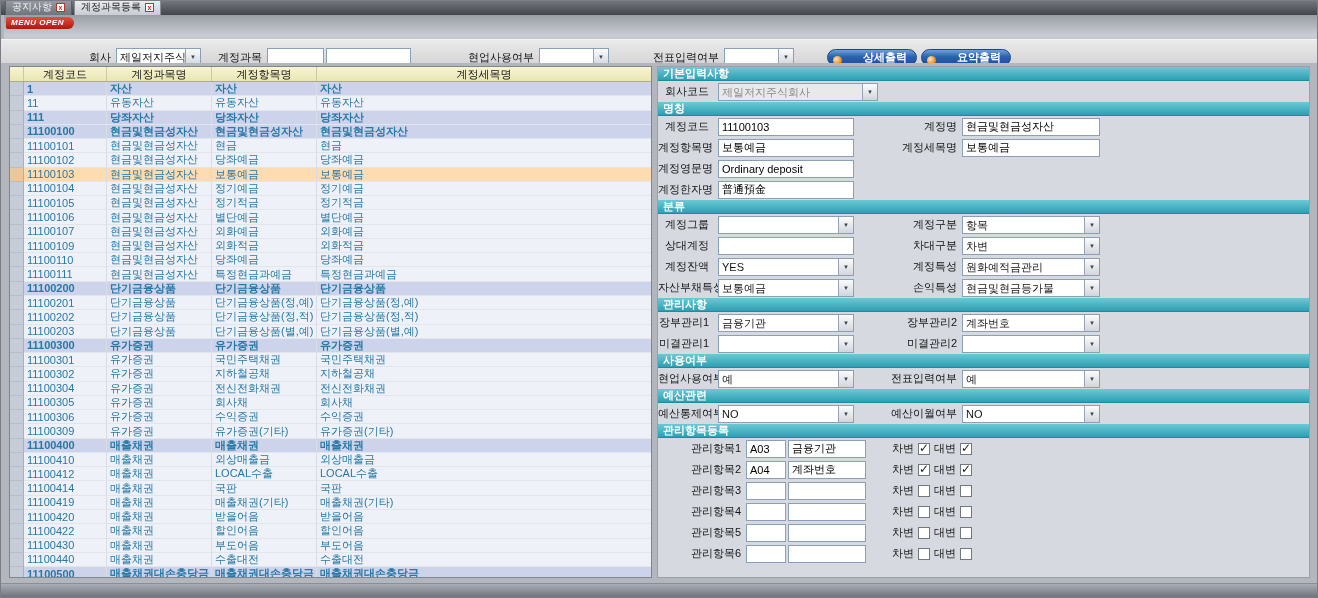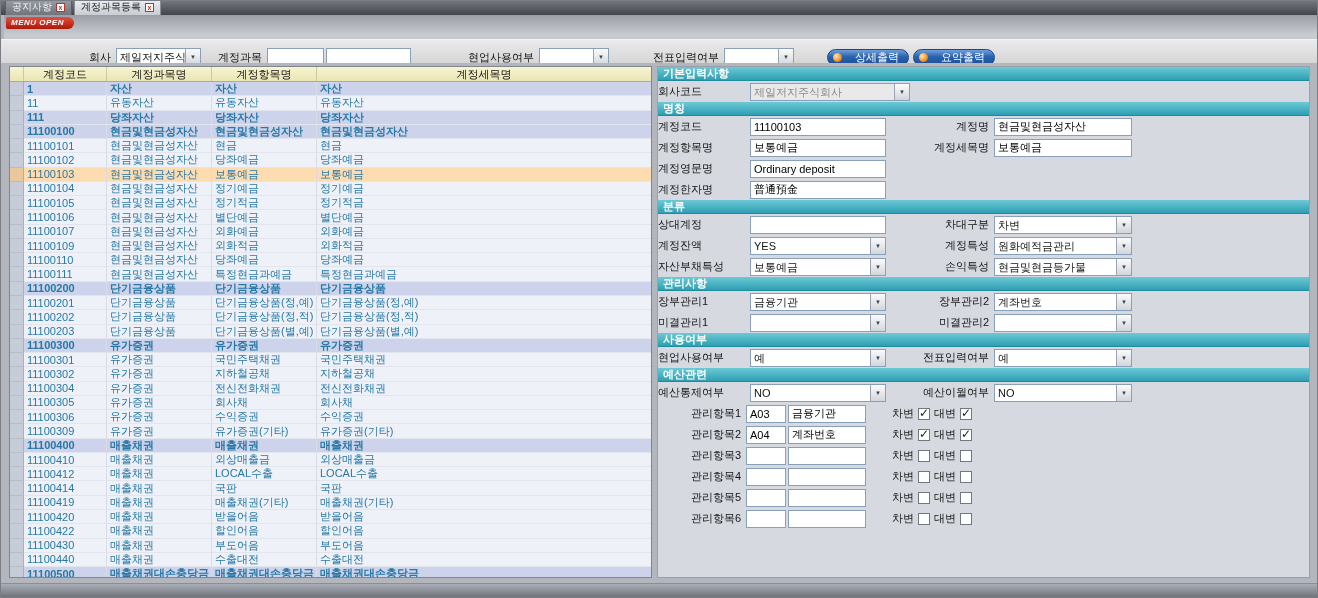--- a/index.html
+++ b/index.html
@@ -22,21 +22,21 @@
   .toolbar { position:absolute; top:38px; left:0; right:0; height:36px; background:linear-gradient(#eaeaea,#cdcdcd); border-top:1px solid #f4f4f4; border-bottom:1px solid #93979d; display:flex; align-items:center; font-size:11px; color:#141414; }
   .lbl { margin-right:5px; white-space:nowrap; }
   .tb-input { height:18px; border:1px solid #8aa0b8; background:#fff; font-size:11px; padding:0 3px; font-family:inherit; }
 
   .combo { display:flex; align-items:stretch; height:18px; border:1px solid #8aa0b8; background:#fff; }
   .combo-text { flex:1; padding:0 3px; font-size:11px; white-space:nowrap; overflow:hidden; line-height:16px; }
   .combo-arrow { flex:none; width:15px; background:linear-gradient(#fbfbfb,#d2d6dc); border-left:1px solid #9aa4b0; font-size:6px; color:#3a4656; display:flex; align-items:center; justify-content:center; }
   .combo.disabled { background:#e9e9e9; }
   .combo.disabled .combo-text { color:#8a8a8a; }
 
-  .print-btn { display:flex; align-items:center; gap:13px; height:17px; padding:0 9px 0 5px; border-radius:9px; background:linear-gradient(#6fa0dc,#2a62ae 45%,#1d4f98); border:1px solid #1a4788; color:#fff; font-size:11px; font-weight:normal; cursor:pointer; font-family:inherit; }
+  .print-btn { display:flex; align-items:flex-end; gap:21px; height:17px; padding:0 9px 0 5px; border-radius:9px; background:linear-gradient(#6fa0dc,#2a62ae 45%,#1d4f98); border:1px solid #1a4788; color:#fff; font-size:11px; font-weight:bold; cursor:pointer; font-family:inherit; }
   .btn-ico { width:9px; height:9px; border-radius:50%; background:radial-gradient(circle at 35% 35%, #ffe8c0, #f09020 60%, #c05800); flex:none; }
 
   
   .main { position:absolute; top:62px; left:0; right:0; bottom:14px; background:#b3b7bd; }
 
   
   .table-wrap { position:absolute; left:8px; top:3px; width:643px; bottom:5px; background:#fff; border:1px solid #7e868e; display:flex; flex-direction:column; overflow:hidden; }
   .thead { display:flex; flex:none; height:15px; background:linear-gradient(#f8f5d2,#e9e5b4); border-bottom:1px solid #b0ac88; font-size:11px; color:#141414; }
   .th { display:flex; align-items:center; justify-content:center; border-right:1px solid #cdc9a4; overflow:hidden; white-space:nowrap; }
   .tbody { flex:1; overflow:hidden; background:#fff; }
@@ -49,21 +49,21 @@
   .tr.selected .ind { background:#e9c89e; }
   .c-code { flex:none; width:83px; }
   .c-name { flex:none; width:105px; }
   .c-item { flex:none; width:105px; }
   .c-detail { flex:1; border-right:none; }
 
   
   .panel { position:absolute; left:656px; top:3px; right:7px; bottom:5px; background:#d6dae0; border:1px solid #98a0a8; overflow:hidden; font-size:11px; color:#141414; }
   .sec-hd { height:14px; line-height:13px; background:linear-gradient(#6cc9d6,#2d9fb2); color:#fff; font-weight:bold; font-size:11px; padding-left:5px; border-bottom:1px solid #1f8b9c; }
   .frow { display:flex; align-items:center; height:21px; }
-  .flabel { flex:none; width:92px; text-align:left; padding-right:9px; white-space:nowrap; }
+  .flabel { flex:none; width:60px; text-align:right; padding-right:9px; white-space:nowrap; }
   .flabel2 { flex:none; width:108px; text-align:right; padding-right:5px; white-space:nowrap; }
   .fld { height:18px; border:1px solid #8aa0b8; background:#fff; font-size:11px; padding:0 3px; font-family:inherit; }
   .f1 { width:136px; }
   .f2 { width:138px; }
   .fcompany { width:160px; }
   .mrow { display:flex; align-items:center; height:21px; }
   .mlabel { flex:none; width:88px; text-align:right; padding-right:5px; white-space:nowrap; }
   .mcode { width:40px; }
   .mname { width:78px; margin-left:2px; }
   .mchecks { display:flex; align-items:center; margin-left:26px; gap:4px; }
@@ -443,20 +443,32 @@
         <span class="flabel">계정영문명</span>
         <input class="fld f1" value="Ordinary deposit" style="">
       </div>
       <div class="frow">
         <span class="flabel">계정한자명</span>
         <input class="fld f1" value="普通預金" style="">
       </div>
 
       <div class="sec-hd">분류</div>
       <div class="frow">
+        <span class="flabel">계정그룹</span>
+        <div class="combo f1">
+          <span class="combo-text"></span>
+          <span class="combo-arrow">▼</span>
+        </div>
+        <span class="flabel2">계정구분</span>
+        <div class="combo f2">
+          <span class="combo-text">항목</span>
+          <span class="combo-arrow">▼</span>
+        </div>
+      </div>
+      <div class="frow">
         <span class="flabel">상대계정</span>
         <input class="fld f1" value="" style="">
         <span class="flabel2">차대구분</span>
         <div class="combo f2">
           <span class="combo-text">차변</span>
           <span class="combo-arrow">▼</span>
         </div>
       </div>
       <div class="frow">
         <span class="flabel">계정잔액</span>
@@ -530,20 +542,21 @@
           <span class="combo-text">NO</span>
           <span class="combo-arrow">▼</span>
         </div>
         <span class="flabel2">예산이월여부</span>
         <div class="combo f2">
           <span class="combo-text">NO</span>
           <span class="combo-arrow">▼</span>
         </div>
       </div>
 
+      <div class="sec-hd">관리항목등록</div>
       <div>
 
           <div class="mrow">
             <span class="mlabel">관리항목1</span>
             <input class="fld mcode" value="A03" style="">
             <input class="fld mname" value="금융기관" style="">
             <span class="mchecks">
               <span>차변</span>
               <span class="cb checked"></span>
               <span>대변</span>

